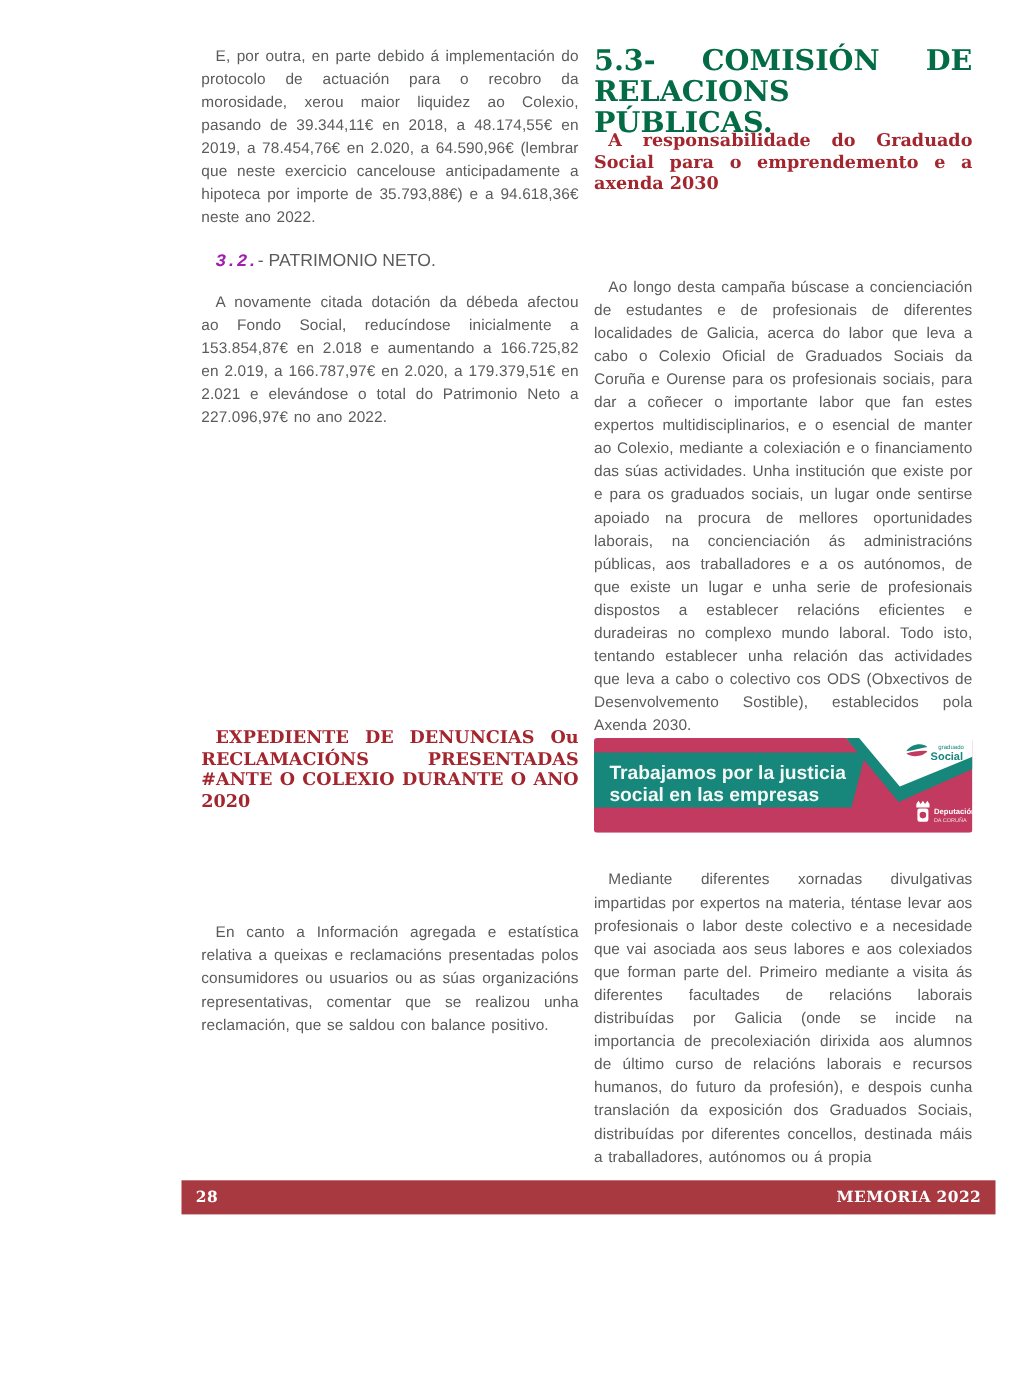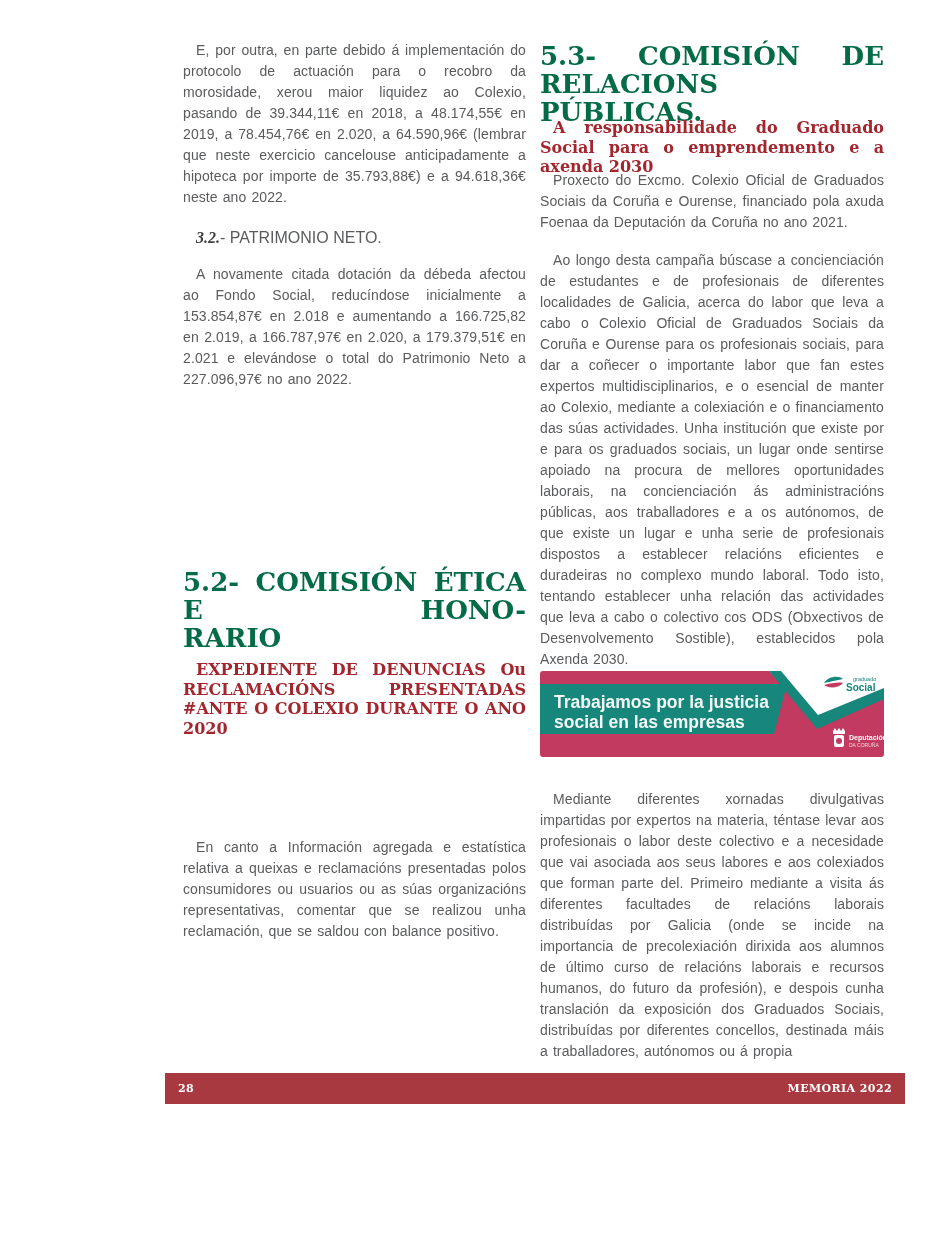--- a/index.html
+++ b/index.html
@@ -23,24 +23,24 @@
     letter-spacing:.1px;
     word-spacing:1px;
     margin:0;
   }
   .subhead{
     font-size:16px;
     color:#5a5b5d;
     text-indent:13px;
   }
   .subhead .num{
-    font-family:Liberation Serif, serif;
+    font-family:Liberation Mono, monospace;
     font-weight:bold;
     font-style:italic;
-    color:#404040;
+    color:#a21caf;
   }
   .h-green{
     font-family:"DejaVu Serif", serif;
     font-weight:bold;
     color:#036b46;
     font-size:26px;
     line-height:28px;
     margin:0;
   }
   .h-green .l1{text-align:justify;text-align-last:justify;}
@@ -55,21 +55,21 @@
     margin:0;
   }
   .footer{
     position:absolute;
     left:165px;top:1073px;
     width:740px;height:31px;
     background:#a93940;
     color:#ffffff;
     font-family:"DejaVu Serif", serif;
     font-weight:bold;
-    font-size:11px;
+    font-size:14px;
     display:flex;
     align-items:center;
     justify-content:space-between;
     padding:0 13px;
     box-sizing:border-box;
     letter-spacing:.4px;
   }
   .banner{position:absolute;left:540px;top:671px;width:344px;height:86px;}
   .banner svg{display:block;}
 </style>
@@ -81,38 +81,33 @@
   <p class="para block col-left" style="top:40px">E, por outra, en parte debido á implementación do protocolo de actuación para o recobro da morosidade, xerou maior liquidez ao Colexio, pasando de 39.344,11€ en 2018, a 48.174,55€  en 2019, a 78.454,76€ en 2.020, a 64.590,96€ (lembrar que neste exercicio cancelouse anticipadamente a hipoteca por importe de 35.793,88€) e  a 94.618,36€ neste ano 2022.</p>
 
   <div class="subhead block col-left" style="top:229px">
     <span class="num">3.2.</span><span>- PATRIMONIO NETO.</span>
   </div>
 
   <p class="para block col-left" style="top:264px">A novamente citada dotación da débeda afectou ao Fondo Social, reducíndose inicialmente a 153.854,87€ en 2.018 e aumentando a 166.725,82 en 2.019, a 166.787,97€ en 2.020, a 179.379,51€ en 2.021 e elevándose o total do Patrimonio Neto a 227.096,97€ no ano 2022.</p>
 
 
 
-  <div class="h-green block col-left" style="top:568px">
-    <div class="l1">5.2- COMISIÓN ÉTICA E HONO-</div>
-    <div>RARIO</div>
-  </div>
 
   <p class="h-red block col-left" style="top:660px">EXPEDIENTE DE DENUNCIAS Ou RECLAMACIÓNS PRESENTADAS #ANTE O COLEXIO DURANTE O ANO 2020</p>
 
 
   <p class="para block col-left" style="top:837px">En canto a Información agregada e estatística relativa a queixas e reclamacións presentadas polos consumidores ou usuarios ou as súas organizacións representativas, comentar que se realizou unha reclamación, que se saldou con balance positivo.</p>
 
   <div class="h-green block col-right" style="top:42px">
     <div class="l1">5.3- COMISIÓN DE RELACIONS</div>
     <div>PÚBLICAS.</div>
   </div>
 
   <p class="h-red block col-right" style="top:118px">A responsabilidade do Graduado Social para o emprendemento e a axenda 2030</p>
 
-  <p class="para block col-right" style="top:170px">Proxecto do Excmo. Colexio Oficial de Graduados Sociais da Coruña e Ourense, financiado pola axuda Foenaa da Deputación da Coruña no ano 2021.</p>
 
   <p class="para block col-right" style="top:250px">Ao longo desta campaña búscase a concienciación de estudantes e de profesionais de diferentes localidades de Galicia, acerca do labor que leva a cabo o Colexio Oficial de Graduados Sociais da Coruña e Ourense para os profesionais sociais, para dar a coñecer o importante labor que fan estes expertos multidisciplinarios, e o esencial de manter ao Colexio, mediante a colexiación e o financiamento das súas actividades. Unha institución que existe por e para os graduados sociais, un lugar onde sentirse apoiado na procura de mellores oportunidades laborais, na concienciación ás administracións públicas, aos traballadores e a os autónomos, de que existe un lugar e unha serie de profesionais dispostos a establecer relacións eficientes e duradeiras no complexo mundo laboral. Todo isto, tentando establecer unha relación das actividades que leva a cabo o colectivo cos ODS (Obxectivos de Desenvolvemento Sostible), establecidos pola Axenda 2030.</p>
 
   <div class="banner">
     <svg width="344" height="86" viewBox="0 0 344 86" xmlns="http://www.w3.org/2000/svg">
 
       <rect x="0" y="0" width="344" height="86" rx="3" fill="#c23a5f"></rect>
 
       <path d="M229 0 L344 0 L344 21 L277 51 Z" fill="#ffffff"></path>
 

